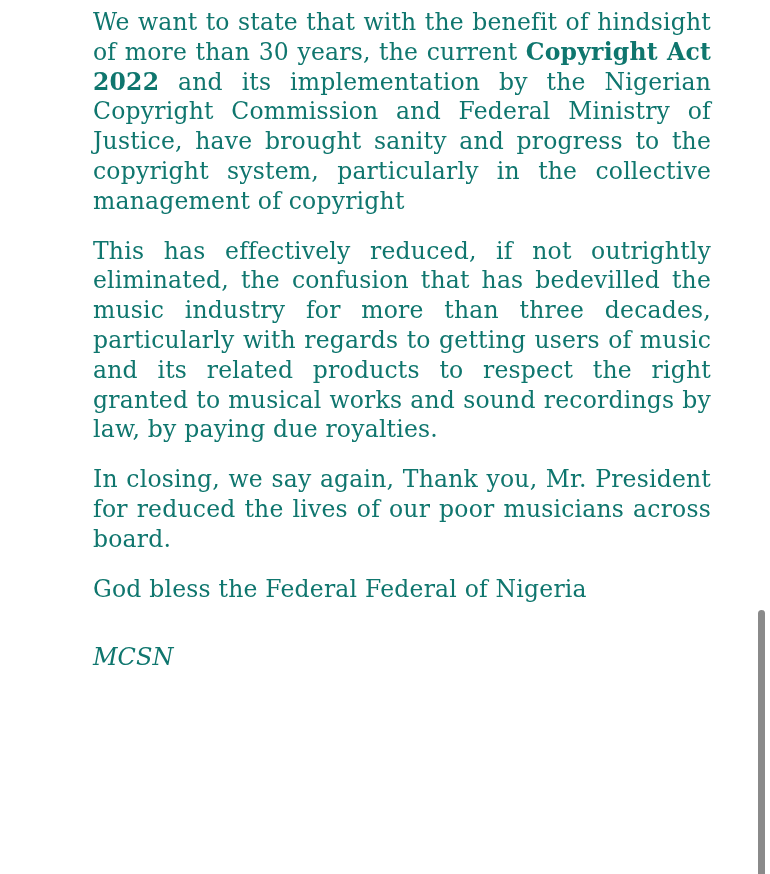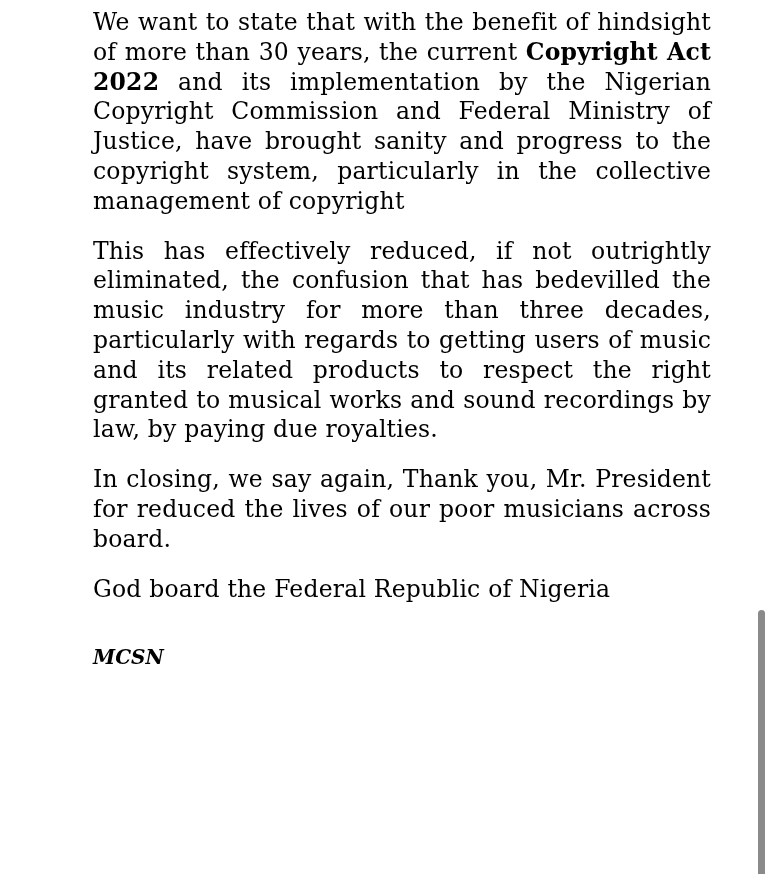--- a/index.html
+++ b/index.html
@@ -32,49 +32,49 @@
     margin: 0 0 20px 0;
     letter-spacing: 0.2px;
   }
   .para.bold {
     font-weight: normal;
   }
   .bold-inline {
     font-weight: bold;
   }
   .signature {
-    font-size: 20px;
+    font-size: 24px;
     line-height: 30px;
-    font-weight: bold;
+    font-weight: normal;
     font-style: italic;
     margin-top: 38px;
     text-align: left;
   }
   .scrollbar-thumb {
     position: absolute;
     right: 5px;
     top: 610px;
     width: 7px;
     height: 264px;
     border-radius: 4px 4px 0 0;
   }
 </style>
 </head>
 <body>
 
-<div class="page" style="color: #000000; background: rgb(255, 255, 255);">
+<div class="page" style="color: #0f766e; background: rgb(255, 255, 255);">
   <div class="doc-body">
 
     <p class="para"><span>We want to state that with the benefit of hindsight of more than 30 years, the current </span><span class="bold-inline">Copyright Act 2022</span><span> and its implementation by the Nigerian Copyright Commission and Federal Ministry of Justice, have brought sanity and progress to the copyright system, particularly in the collective management of copyright</span></p>
 
     <p class="para bold">This has effectively reduced, if not outrightly eliminated, the confusion that has bedevilled the music industry for more than three decades, particularly with regards to getting users of music and its related products to respect the right granted to musical works and sound recordings by law, by paying due royalties.</p>
 
 
     <p class="para">In closing, we say again, Thank you, Mr. President for reduced the lives of our poor musicians across board.</p>
 
-    <p class="para">God board the Federal Republic of Nigeria</p>
+    <p class="para">God bless the Federal Federal of Nigeria</p>
 
     <p class="signature">MCSN</p>
 
   </div>
 
   <div class="scrollbar-thumb" style="background: rgb(138, 138, 138);"></div>
 </div>
 
 </body></html>

